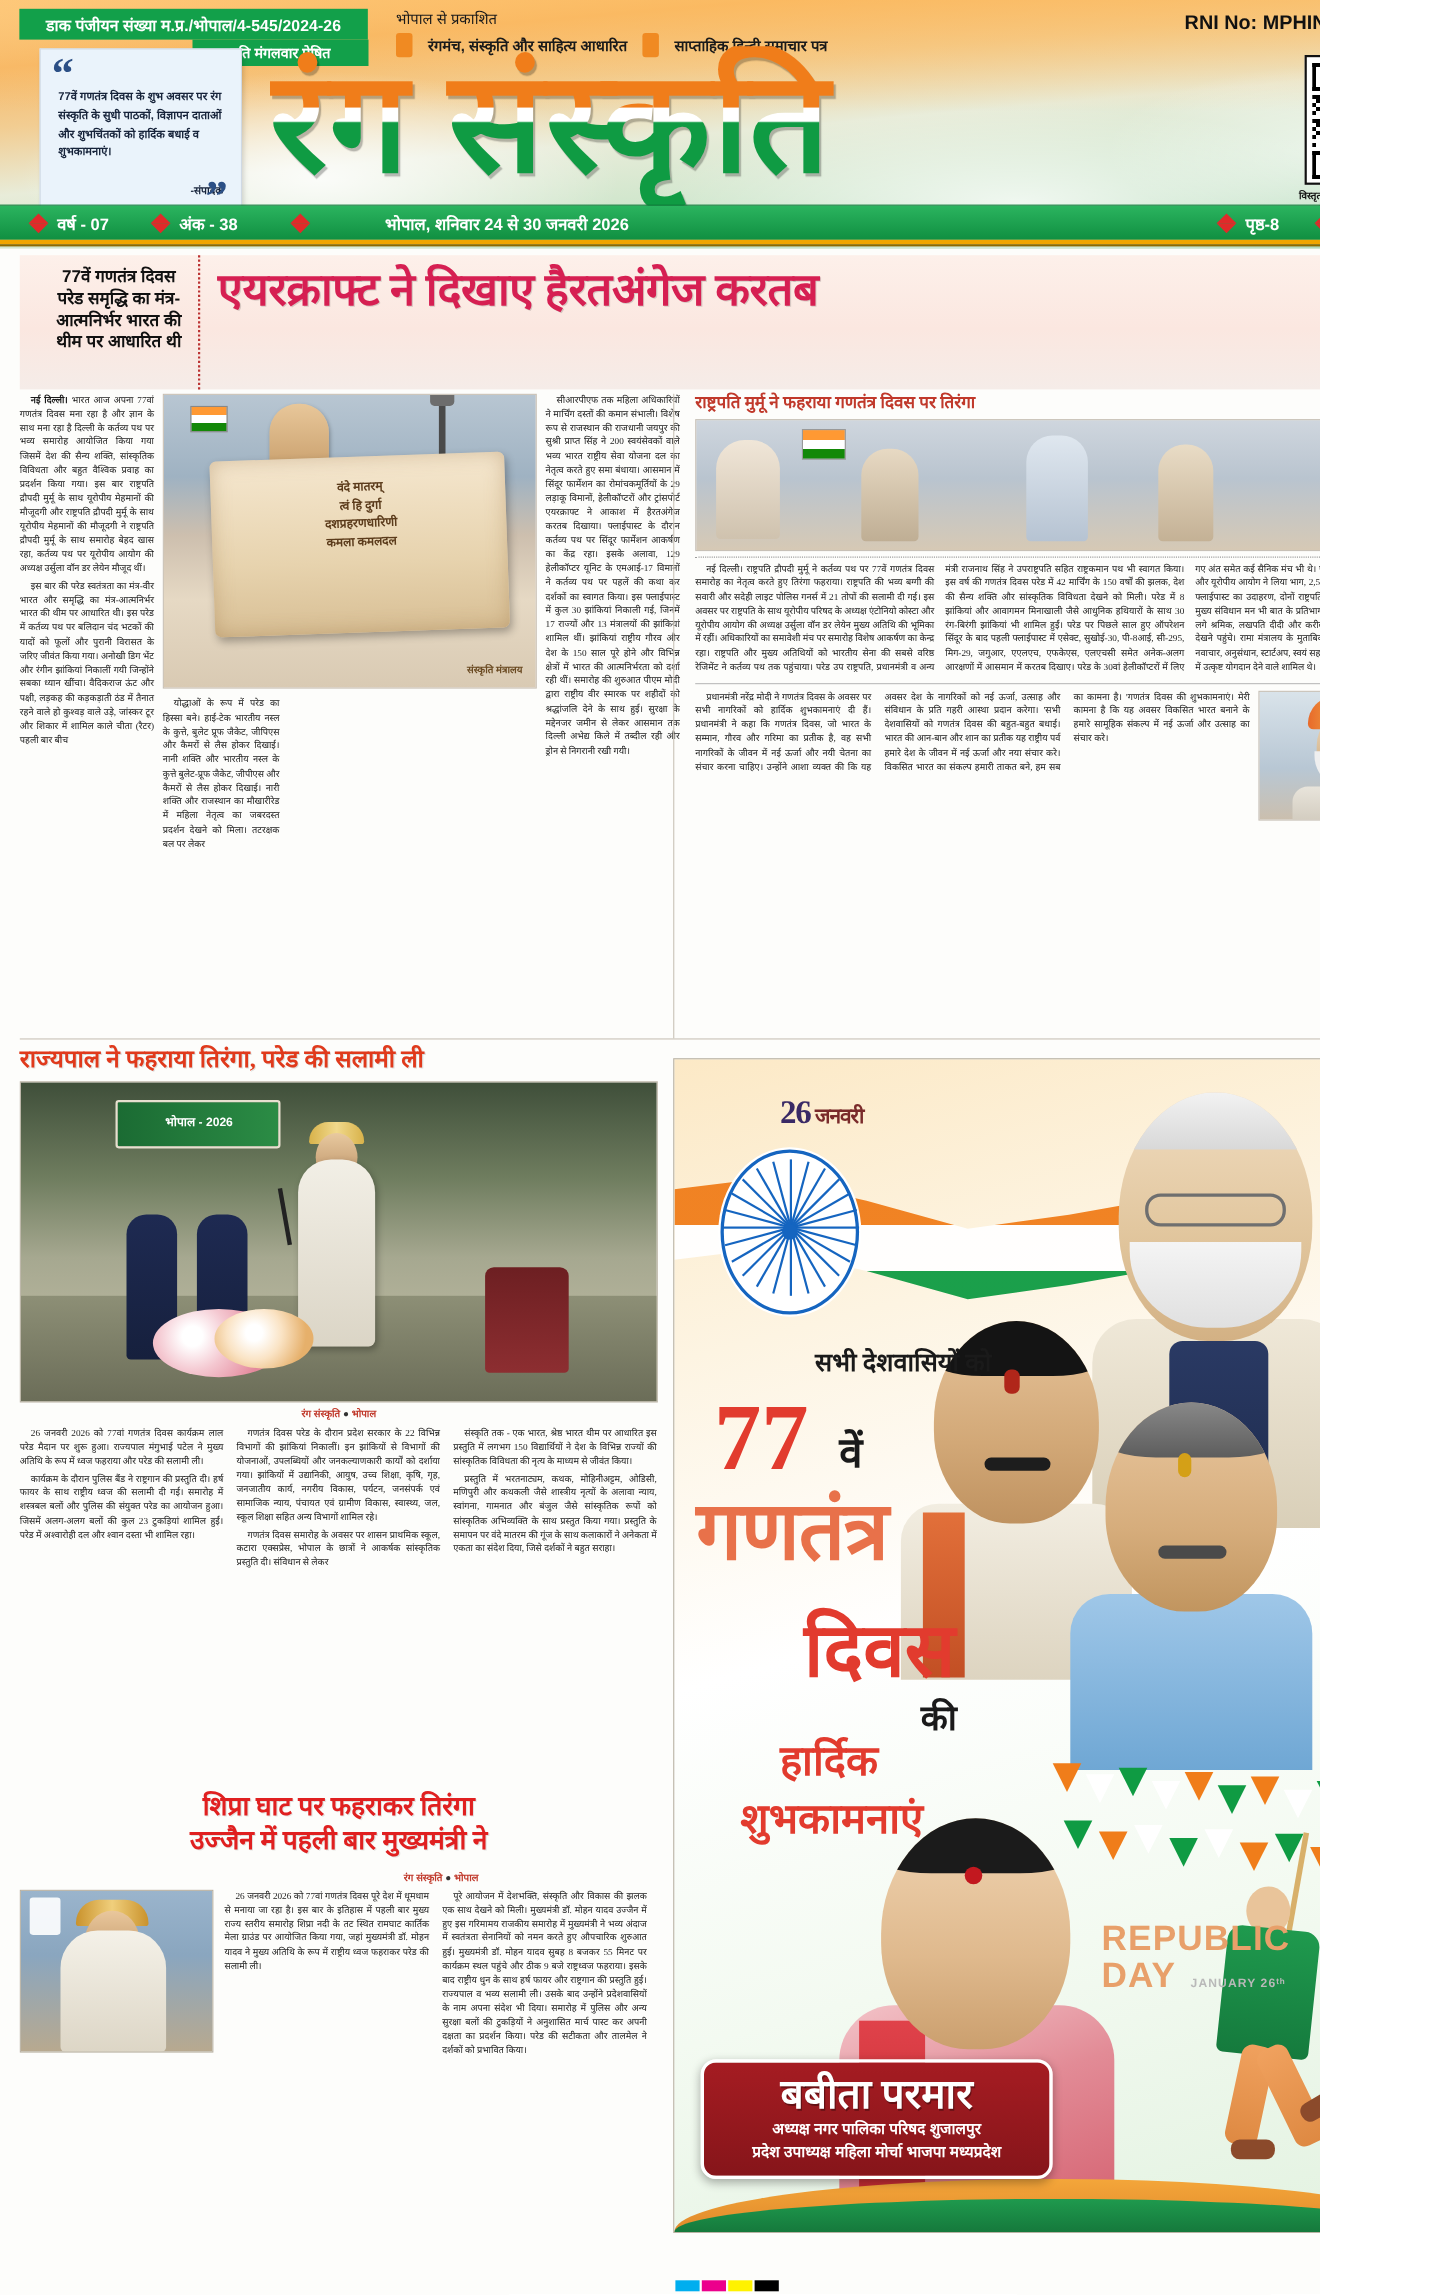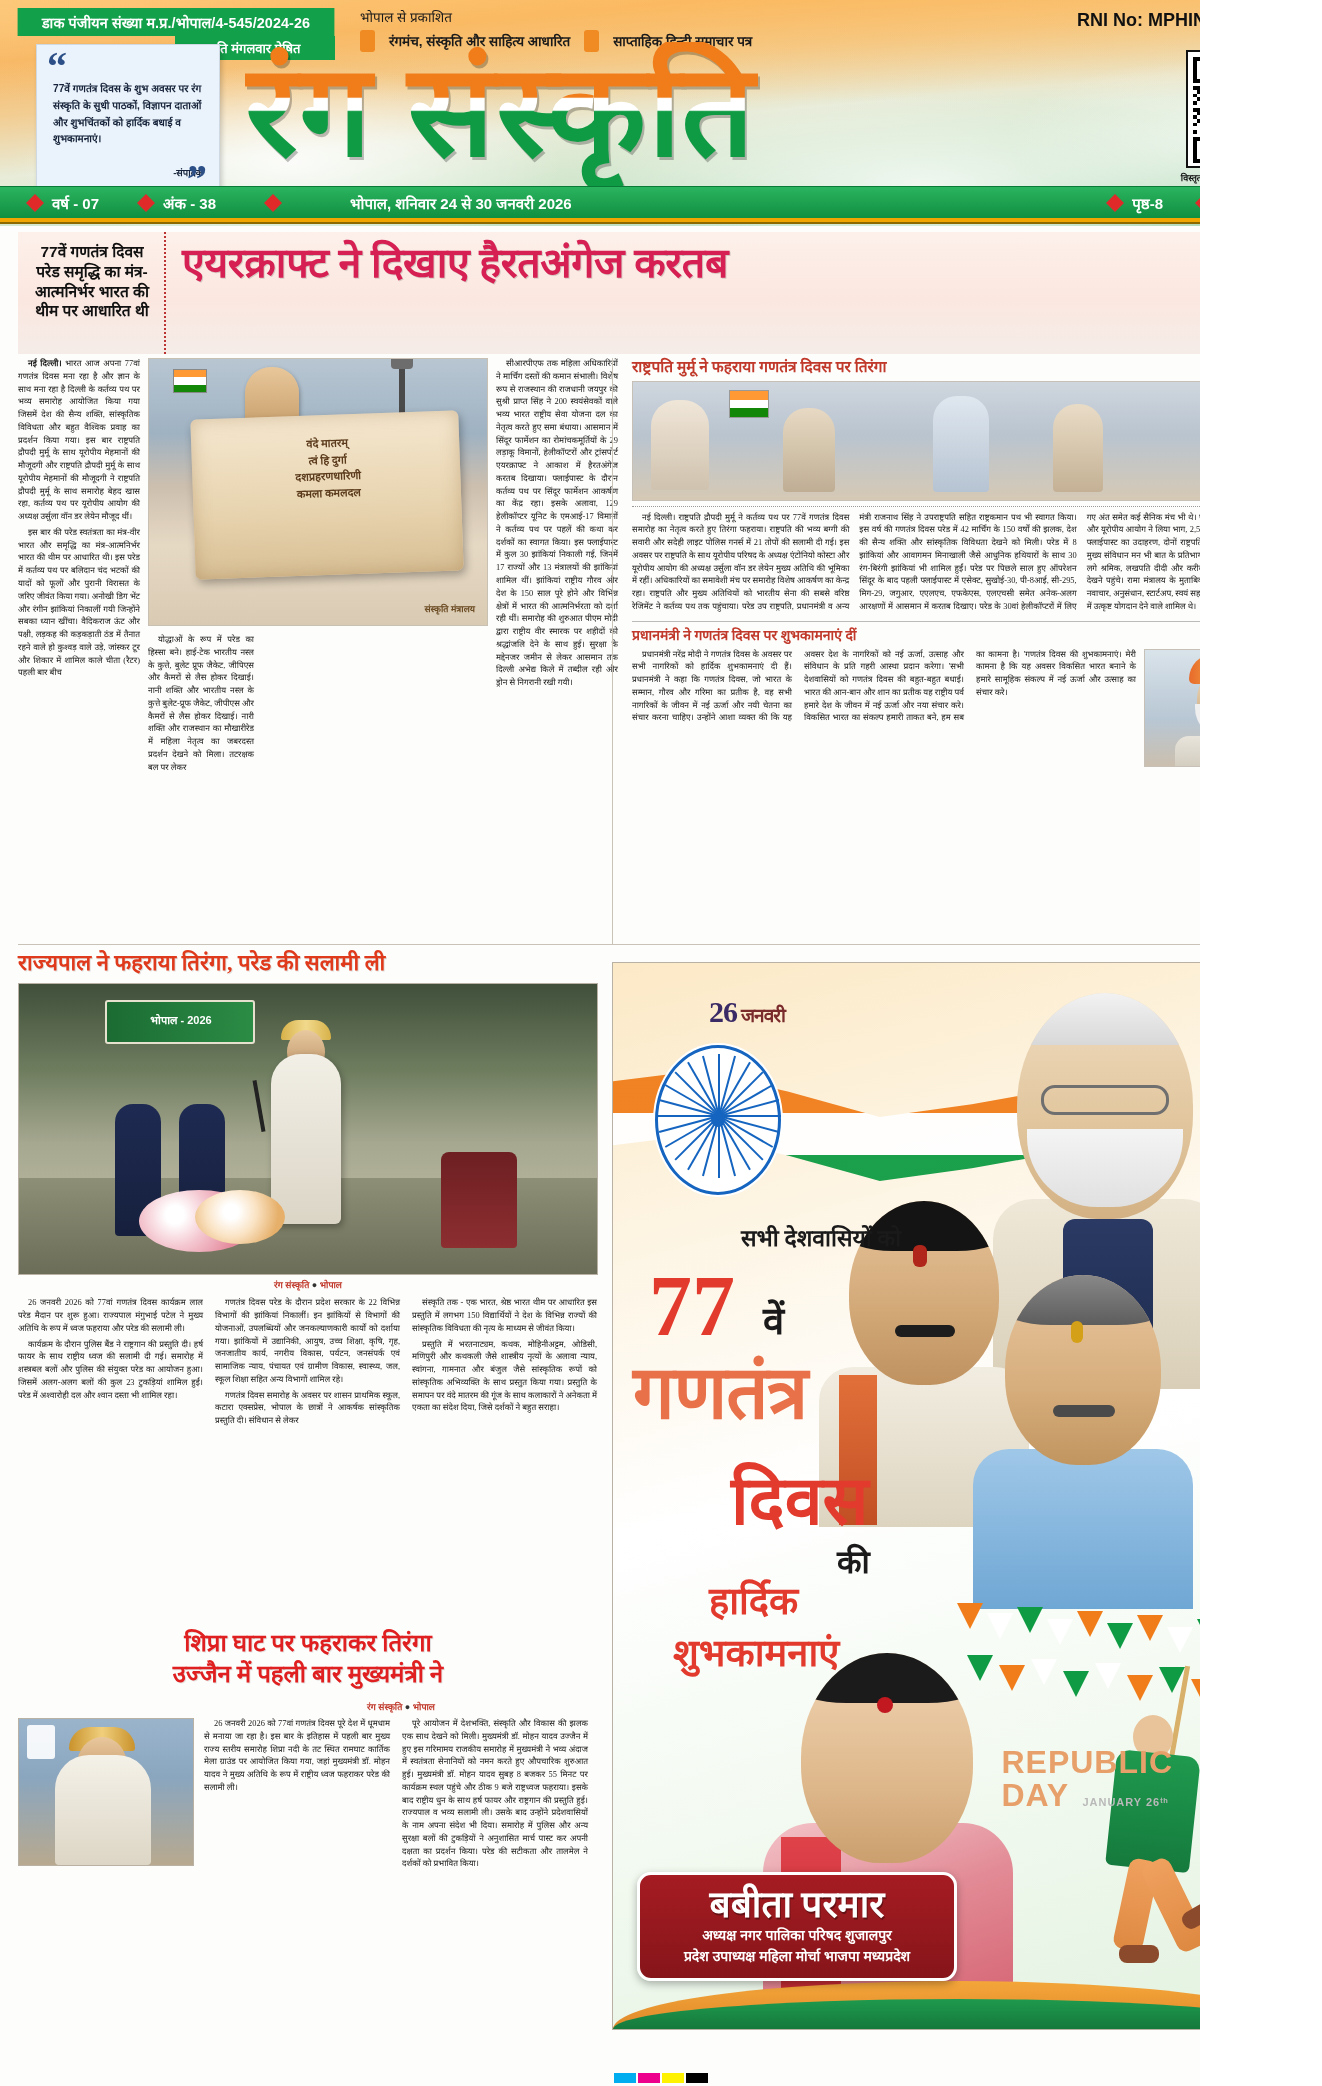--- a/index.html
+++ b/index.html
@@ -104,20 +104,21 @@
   
   .lead {
     position:absolute; left:18px; top:232px; width:1286px; height:122px;
     background:linear-gradient(180deg,#fdf0ea,#fbe7e0 55%,#f5ece8);
     display:flex;
   }
   .lead-kicker {
     width:148px; padding:10px 8px 6px 10px; font-size:15.5px; font-weight:bold;
     line-height:1.28; color:#111; text-align:center;
     border-right:2px dotted #b33; 
+    margin-left:16px;
   }
   .lead-head {
     flex:1; padding:6px 14px 4px 16px;
     font-size:41px; font-weight:bold; line-height:1.23; color:#d61f52;
     text-shadow:1px 1px 0 rgba(0,0,0,.15);
     font-family:"Liberation Serif", serif; letter-spacing:-.3px;
   }
 
   .coltext {
     font-size:8.4px; line-height:1.52; color:#1a1a1a; text-align:justify;
@@ -682,21 +683,20 @@
         <div class="p3"></div>
         <div class="p4"></div>
         <div class="p5"></div>
       </div>
       <div class="rule-dot"></div>
       <div class="coltext c3col">
         <p>नई दिल्ली। राष्ट्रपति द्रौपदी मुर्मू ने कर्तव्य पथ पर 77वें गणतंत्र दिवस समारोह का नेतृत्व करते हुए तिरंगा फहराया। राष्ट्रपति की भव्य बग्गी की सवारी और सदेही लाइट पोलिस गनर्स में 21 तोपों की सलामी दी गई। इस अवसर पर राष्ट्रपति के साथ यूरोपीय परिषद के अध्यक्ष एंटोनियो कोस्टा और यूरोपीय आयोग की अध्यक्ष उर्सुला वॉन डर लेयेन मुख्य अतिथि की भूमिका में रहीं। अधिकारियों का समावेशी मंच पर समारोह विशेष आकर्षण का केन्द्र रहा। राष्ट्रपति और मुख्य अतिथियों को भारतीय सेना की सबसे वरिष्ठ रेजिमेंट ने कर्तव्य पथ तक पहुंचाया। परेड उप राष्ट्रपति, प्रधानमंत्री व अन्य मंत्री राजनाथ सिंह ने उपराष्ट्रपति सहित राष्ट्रकमान पथ भी स्वागत किया। इस वर्ष की गणतंत्र दिवस परेड में 42 मार्चिंग के 150 वर्षों की झलक, देश की सैन्य शक्ति और सांस्कृतिक विविधता देखने को मिली। परेड में 8 झांकियां और आवागमन मिनाखाली जैसे आधुनिक हथियारों के साथ 30 रंग-बिरंगी झांकियां भी शामिल हुईं। परेड पर पिछले साल हुए ऑपरेशन सिंदूर के बाद पहली फ्लाईपास्ट में एसेक्ट, सुखोई-30, पी-8आई, सी-295, मिग-29, जगुआर, एएलएच, एफकेएस, एलएचसी समेत अनेक-अलग आरक्षणों में आसमान में करतब दिखाए। परेड के 30वां हेलीकॉप्टरों में लिए गए अंत समेत कई सैनिक मंच भी थे। फ्लाईपास्ट के समय यूरोपीय परिषद और यूरोपीय आयोग ने लिया भाग, 2,500 कलाकारों ने प्रस्तुति देने वालों ने फ्लाईपास्ट का उदाहरण, दोनों राष्ट्रपति और प्रधानमंत्री मोदी ने भारत के मुख्य संविधान मन भी बात के प्रतिभागी, कर्तव्य भवन के निर्माण कार्यों में लगे श्रमिक, लखपति दीदी और करीब 10,000 विशेष अतिथि भी परेड देखने पहुंचे। रामा मंत्रालय के मुताबिक इन अतिथियों में रोजगार सृजन, नवाचार, अनुसंधान, स्टार्टअप, स्वयं सहायता समूहों और सरकारी योजनाओं में उत्कृष्ट योगदान देने वाले शामिल थे।</p>
       </div>
 
       <div class="rule-solid"></div>
-      <div class="secthead" style="font-size:14px">प्रधानमंत्री ने गणतंत्र दिवस पर शुभकामनाएं दीं</div>
       <div class="pmphoto">
         <div class="turb"></div>
         <div class="head"></div>
         <div class="beard"></div>
         <div class="body"></div>
       </div>
       <div class="coltext c2col" style="column-count:3">
         <p>प्रधानमंत्री नरेंद्र मोदी ने गणतंत्र दिवस के अवसर पर सभी नागरिकों को हार्दिक शुभकामनाएं दी हैं। प्रधानमंत्री ने कहा कि गणतंत्र दिवस, जो भारत के सम्मान, गौरव और गरिमा का प्रतीक है, वह सभी नागरिकों के जीवन में नई ऊर्जा और नयी चेतना का संचार करना चाहिए। उन्होंने आशा व्यक्त की कि यह अवसर देश के नागरिकों को नई ऊर्जा, उत्साह और संविधान के प्रति गहरी आस्था प्रदान करेगा। 'सभी देशवासियों को गणतंत्र दिवस की बहुत-बहुत बधाई। भारत की आन-बान और शान का प्रतीक यह राष्ट्रीय पर्व हमारे देश के जीवन में नई ऊर्जा और नया संचार करे। विकसित भारत का संकल्प हमारी ताकत बने, हम सब का कामना है। 'गणतंत्र दिवस की शुभकामनाएं। मेरी कामना है कि यह अवसर विकसित भारत बनाने के हमारे सामूहिक संकल्प में नई ऊर्जा और उत्साह का संचार करे।</p>
       </div>
     </div>

